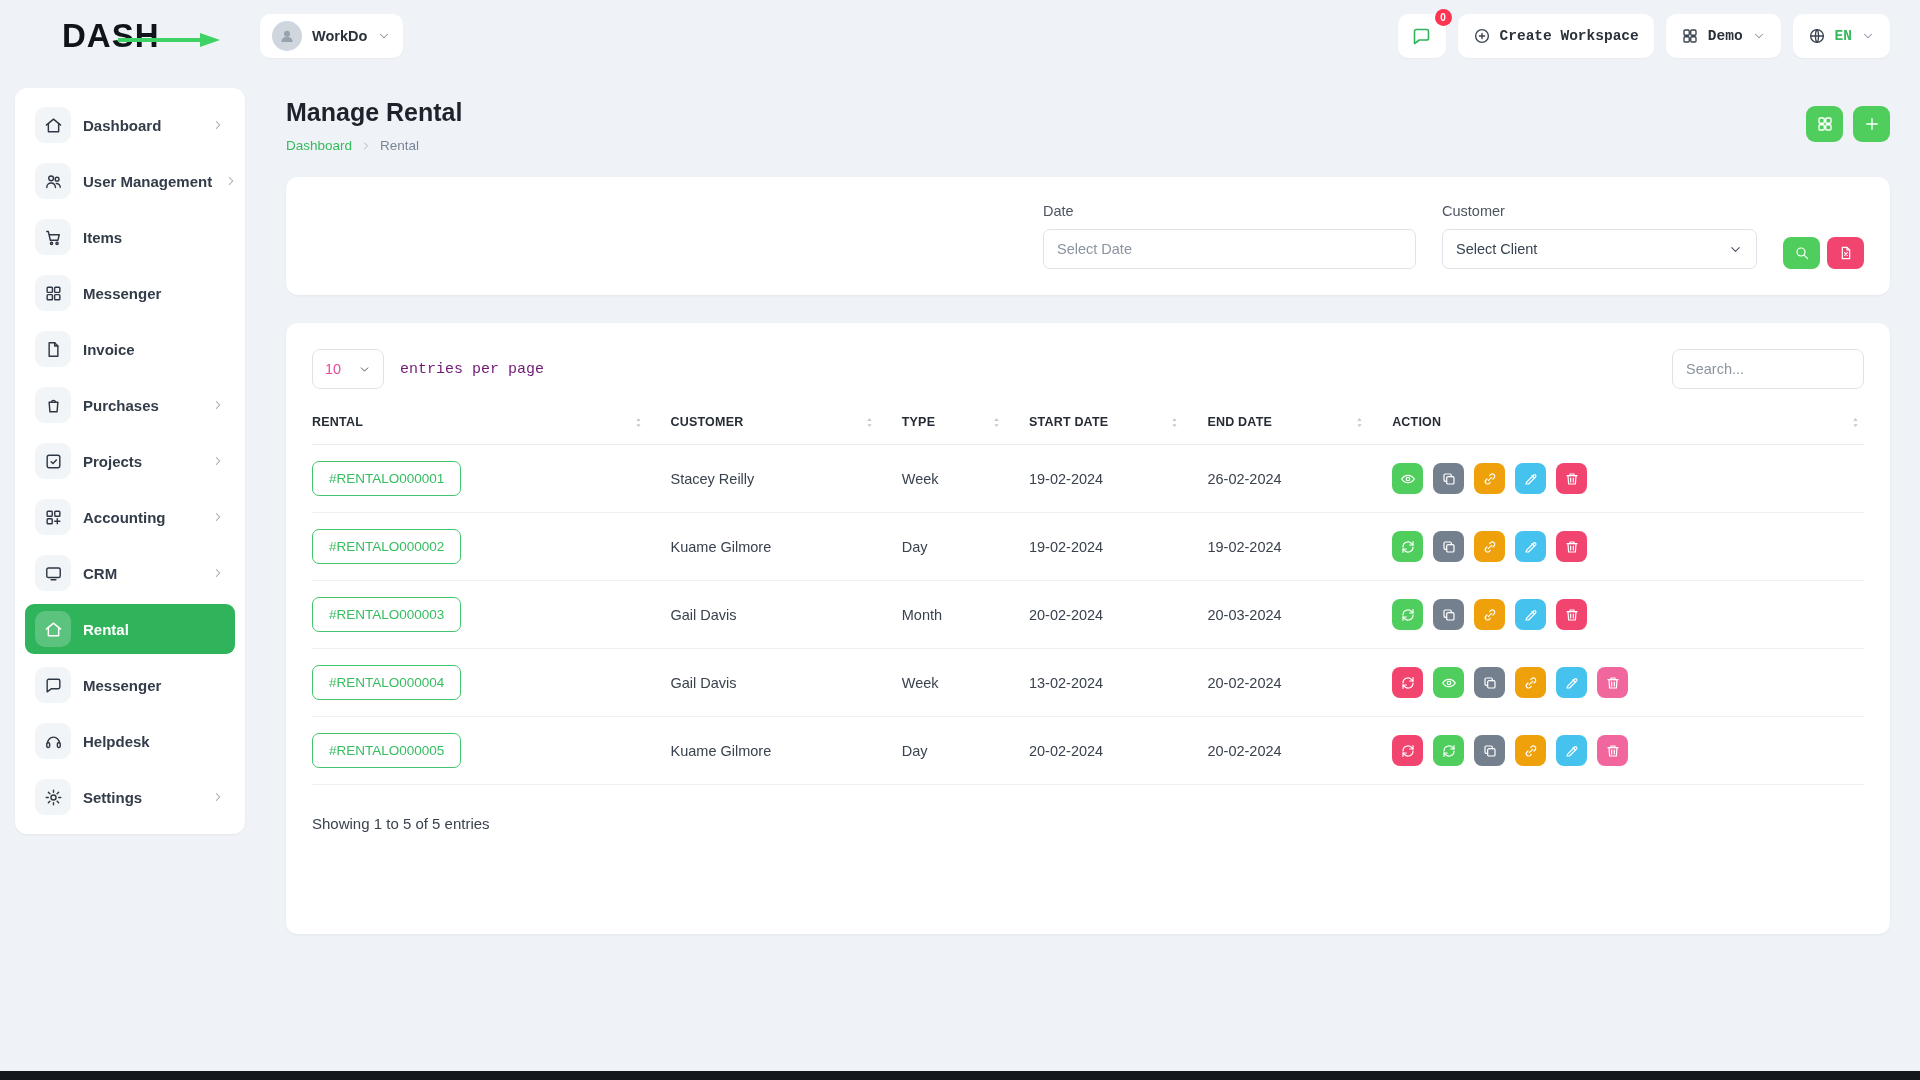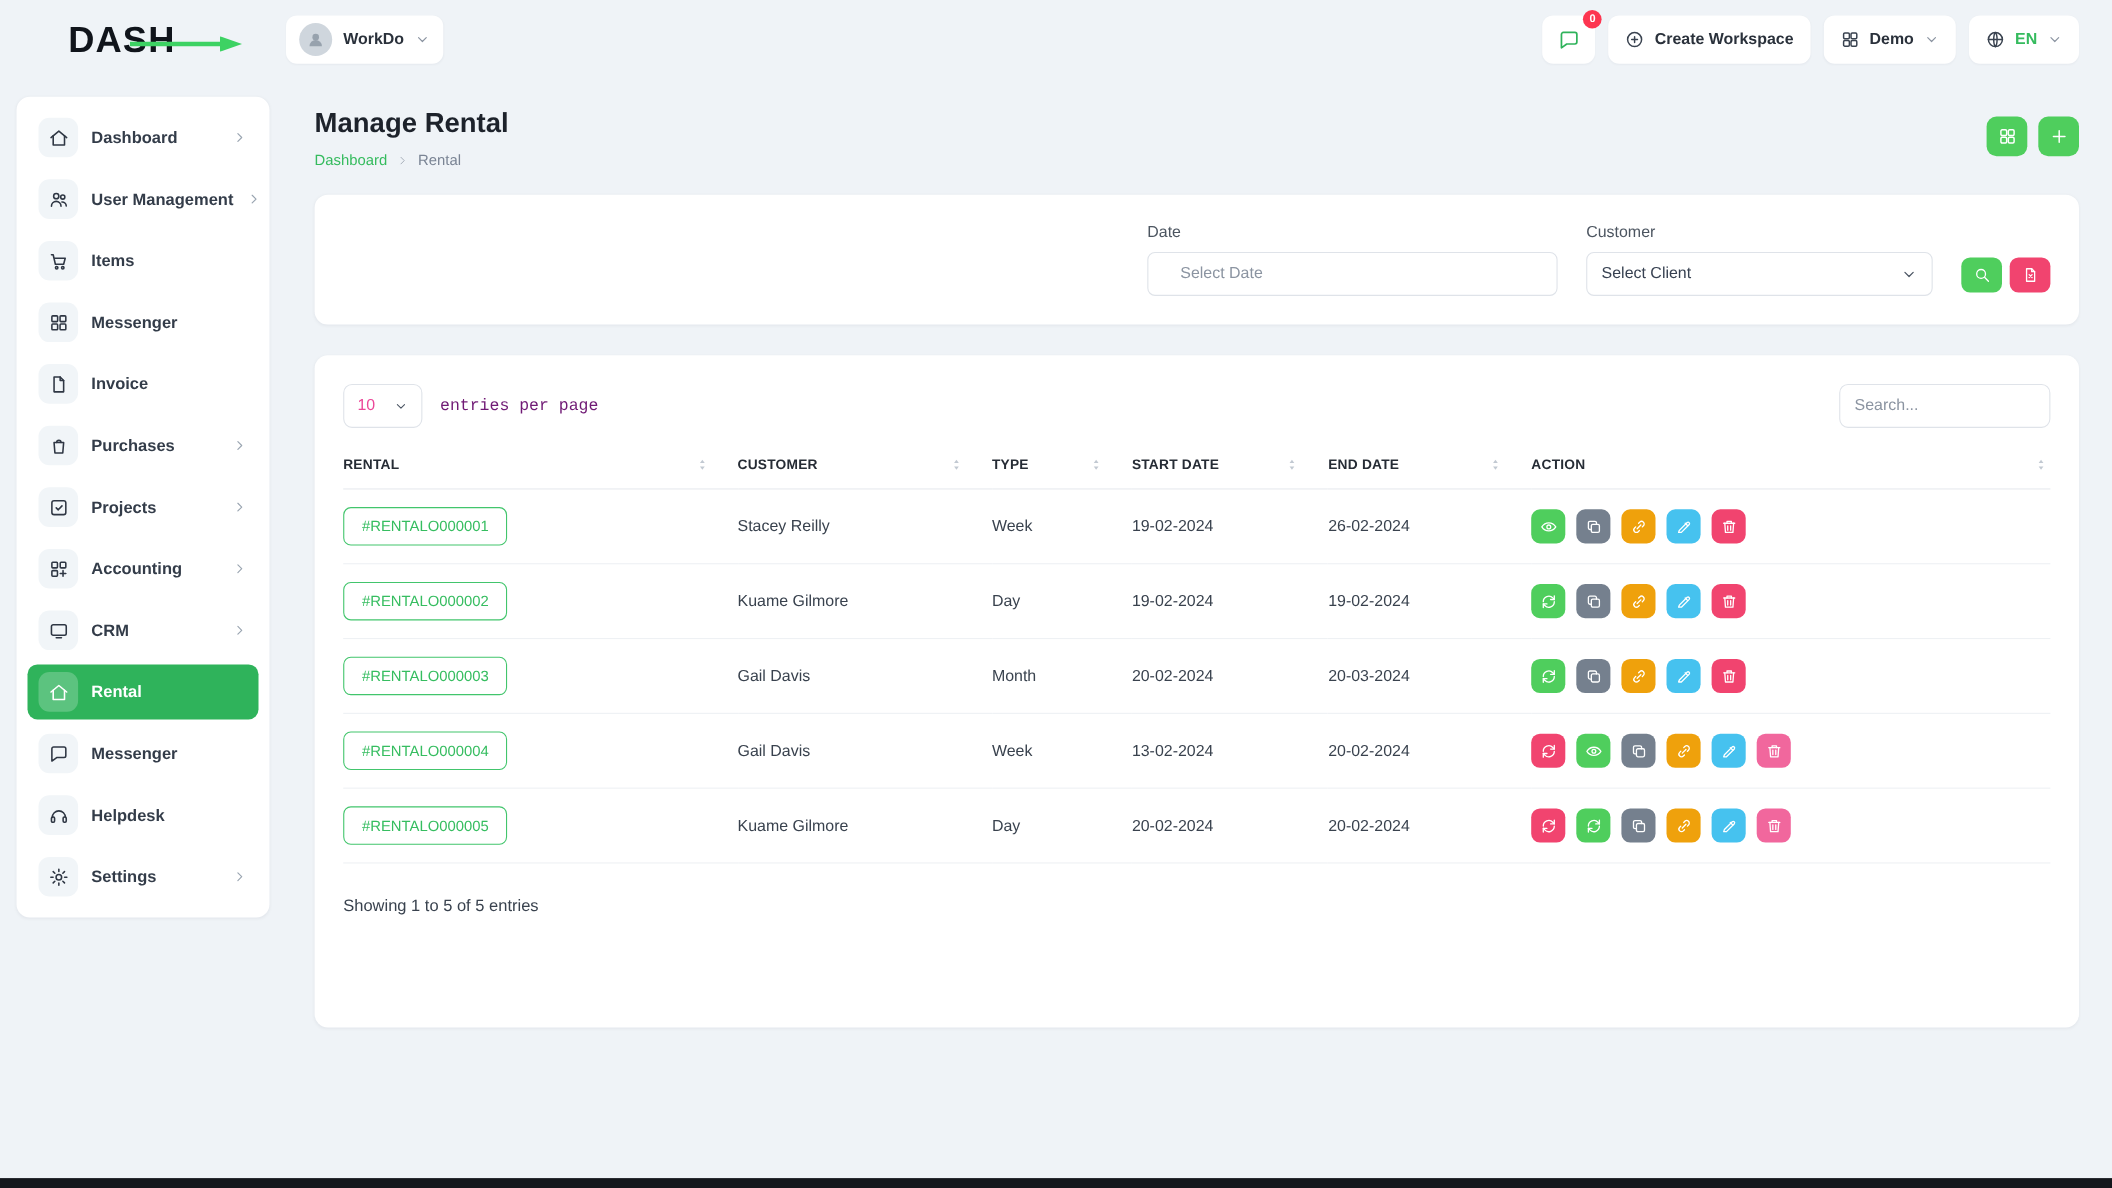--- a/index.html
+++ b/index.html
@@ -19,21 +19,21 @@
   .logo-arrow{position:absolute;left:56px;top:16px;pointer-events:none;}
   .ws-pill{margin-left:30px;height:44px;background:#fff;border:none;border-radius:10px;display:flex;align-items:center;gap:10px;padding:0 12px;cursor:pointer;font-family:inherit;box-shadow:0 1px 2px rgba(16,24,40,.04);}
   .avatar{width:30px;height:30px;border-radius:50%;background:#cfd6dd;display:flex;align-items:center;justify-content:center;color:#97a2ad;overflow:hidden;}
   .avatar .ic{width:18px;height:18px;}
   .ws-label{font-size:14.5px;font-weight:600;color:#2a313b;}
   .chev .ic{width:14px;height:14px;color:#8b94a1;}
   .header-right{margin-left:auto;display:flex;align-items:center;gap:12px;}
   .icon-btn{position:relative;width:48px;height:44px;background:#fff;border:none;border-radius:10px;display:flex;align-items:center;justify-content:center;color:var(--primary,#2fb35b);cursor:pointer;box-shadow:0 1px 2px rgba(16,24,40,.04);}
   .icon-btn .ic{width:21px;height:21px;}
   .badge{position:absolute;top:-5px;right:-6px;min-width:17px;height:17px;border-radius:9px;background:#fd3550;color:#fff;font-size:10px;font-weight:700;display:flex;align-items:center;justify-content:center;padding:0 4px;box-sizing:border-box;}
-  .pill{height:44px;background:#fff;border:none;border-radius:10px;display:flex;align-items:center;gap:9px;padding:0 15px;font-size:14.5px;font-weight:600;color:#2a313b;cursor:pointer;font-family:Liberation Sans, sans-serif;box-shadow:0 1px 2px rgba(16,24,40,.04);}
+  .pill{height:44px;background:#fff;border:none;border-radius:10px;display:flex;align-items:center;gap:9px;padding:0 15px;font-size:14.5px;font-weight:600;color:#2a313b;cursor:pointer;font-family:Liberation Mono, monospace;box-shadow:0 1px 2px rgba(16,24,40,.04);}
   .pill .p-ic .ic{width:18px;height:18px;color:#3a4350;}
   .lang-label{color:var(--link,#35bb5e);}
 
   
   .layout{display:flex;align-items:flex-start;}
   aside.sidebar{margin:16px 0 0 15px;width:230px;background:#fff;border-radius:12px;padding:12px 10px;box-sizing:border-box;box-shadow:0 1px 3px rgba(16,24,40,.05);flex:0 0 auto;}
   .side-item{display:flex;align-items:center;gap:12px;height:50px;padding:0 10px;border-radius:9px;cursor:pointer;text-decoration:none;margin-bottom:6px;}
   .side-item:last-child{margin-bottom:0;}
   .side-ic{width:36px;height:36px;border-radius:10px;background:#f1f5f8;display:flex;align-items:center;justify-content:center;color:#2f3744;flex:0 0 auto;}
   .side-ic .ic{width:19px;height:19px;}
@@ -53,23 +53,23 @@
   .breadcrumb a{color:var(--link,#35bb5e);text-decoration:none;cursor:pointer;}
   .crumb-sep .ic{width:12px;height:12px;color:#a6aeb8;}
   .breadcrumb .current{color:var(--text-gray,#7a8494);}
   .head-actions{display:flex;gap:10px;margin-top:8px;}
   .sq-btn{width:37px;height:36px;border:none;border-radius:9px;background:var(--green,#4fce5d);color:#fff;display:flex;align-items:center;justify-content:center;cursor:pointer;}
   .sq-btn .ic{width:18px;height:18px;}
 
   
   .card{background:#fff;border-radius:12px;box-shadow:0 1px 3px rgba(16,24,40,.05);}
   .filter-card{margin-top:24px;padding:26px;box-sizing:border-box;}
-  .filter-row{display:flex;justify-content:flex-end;align-items:flex-start;gap:26px;}
+  .filter-row{display:flex;justify-content:flex-end;align-items:flex-end;gap:26px;}
   .field label{display:block;font-size:14.5px;color:#4c5560;margin-bottom:10px;}
-  .field input{height:40px;width:373px;border:1px solid var(--border,#dfe3e9);border-radius:7px;padding:0 29px;font-size:14.5px;color:#a21caf;box-sizing:border-box;font-family:inherit;background:#fff;}
+  .field input{height:40px;width:373px;border:1px solid var(--border,#dfe3e9);border-radius:7px;padding:0 13px;font-size:14.5px;color:#a21caf;box-sizing:border-box;font-family:inherit;background:#fff;}
   .field input::placeholder{color:#8b94a1;}
   .selectbox{height:40px;width:315px;border:1px solid var(--border,#dfe3e9);border-radius:7px;padding:0 13px;font-size:14.5px;color:#374151;box-sizing:border-box;background:#fff;display:flex;align-items:center;justify-content:space-between;cursor:pointer;}
   .selectbox .chev .ic{width:15px;height:15px;color:#4b5563;}
   .filter-btns{display:flex;gap:7px;margin-top:31px;}
   .mini-btn{width:37px;height:32px;border:none;border-radius:8px;color:#fff;display:flex;align-items:center;justify-content:center;cursor:pointer;}
   .mini-btn .ic{width:16px;height:16px;}
   .mini-btn.green{background:var(--green,#4fce5d);}
   .mini-btn.red{background:var(--red,#f1446f);}
 
   

